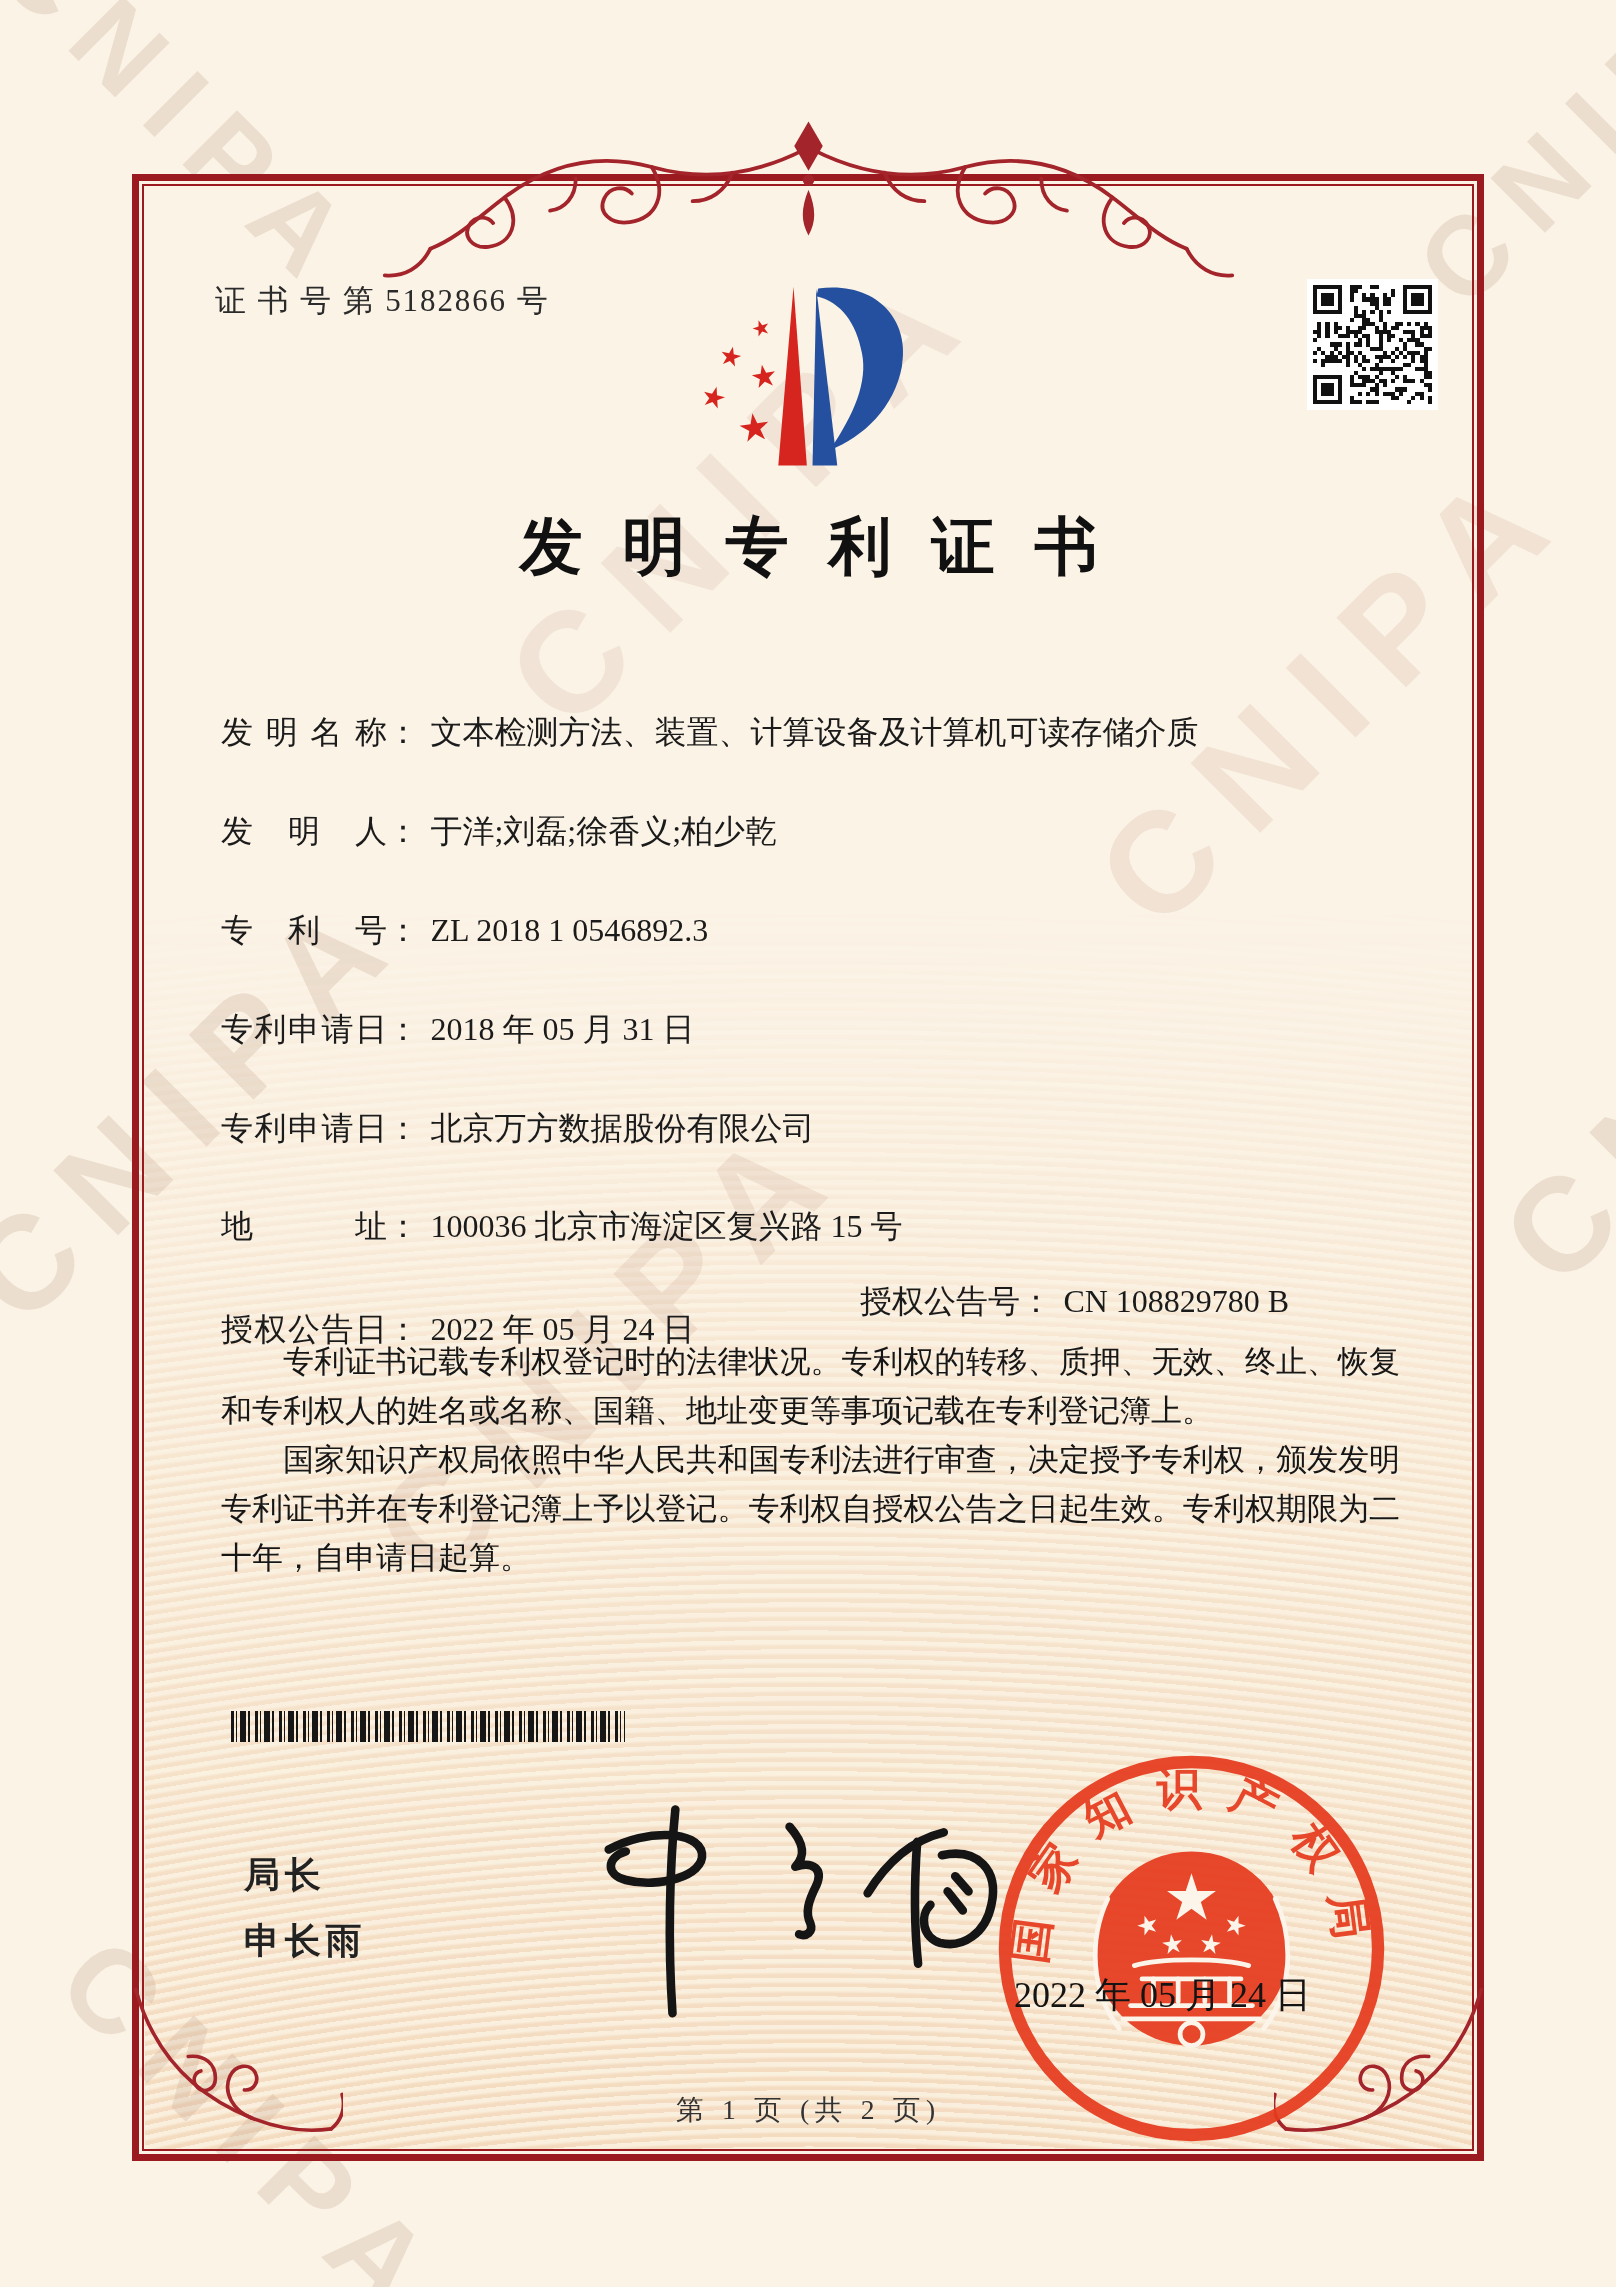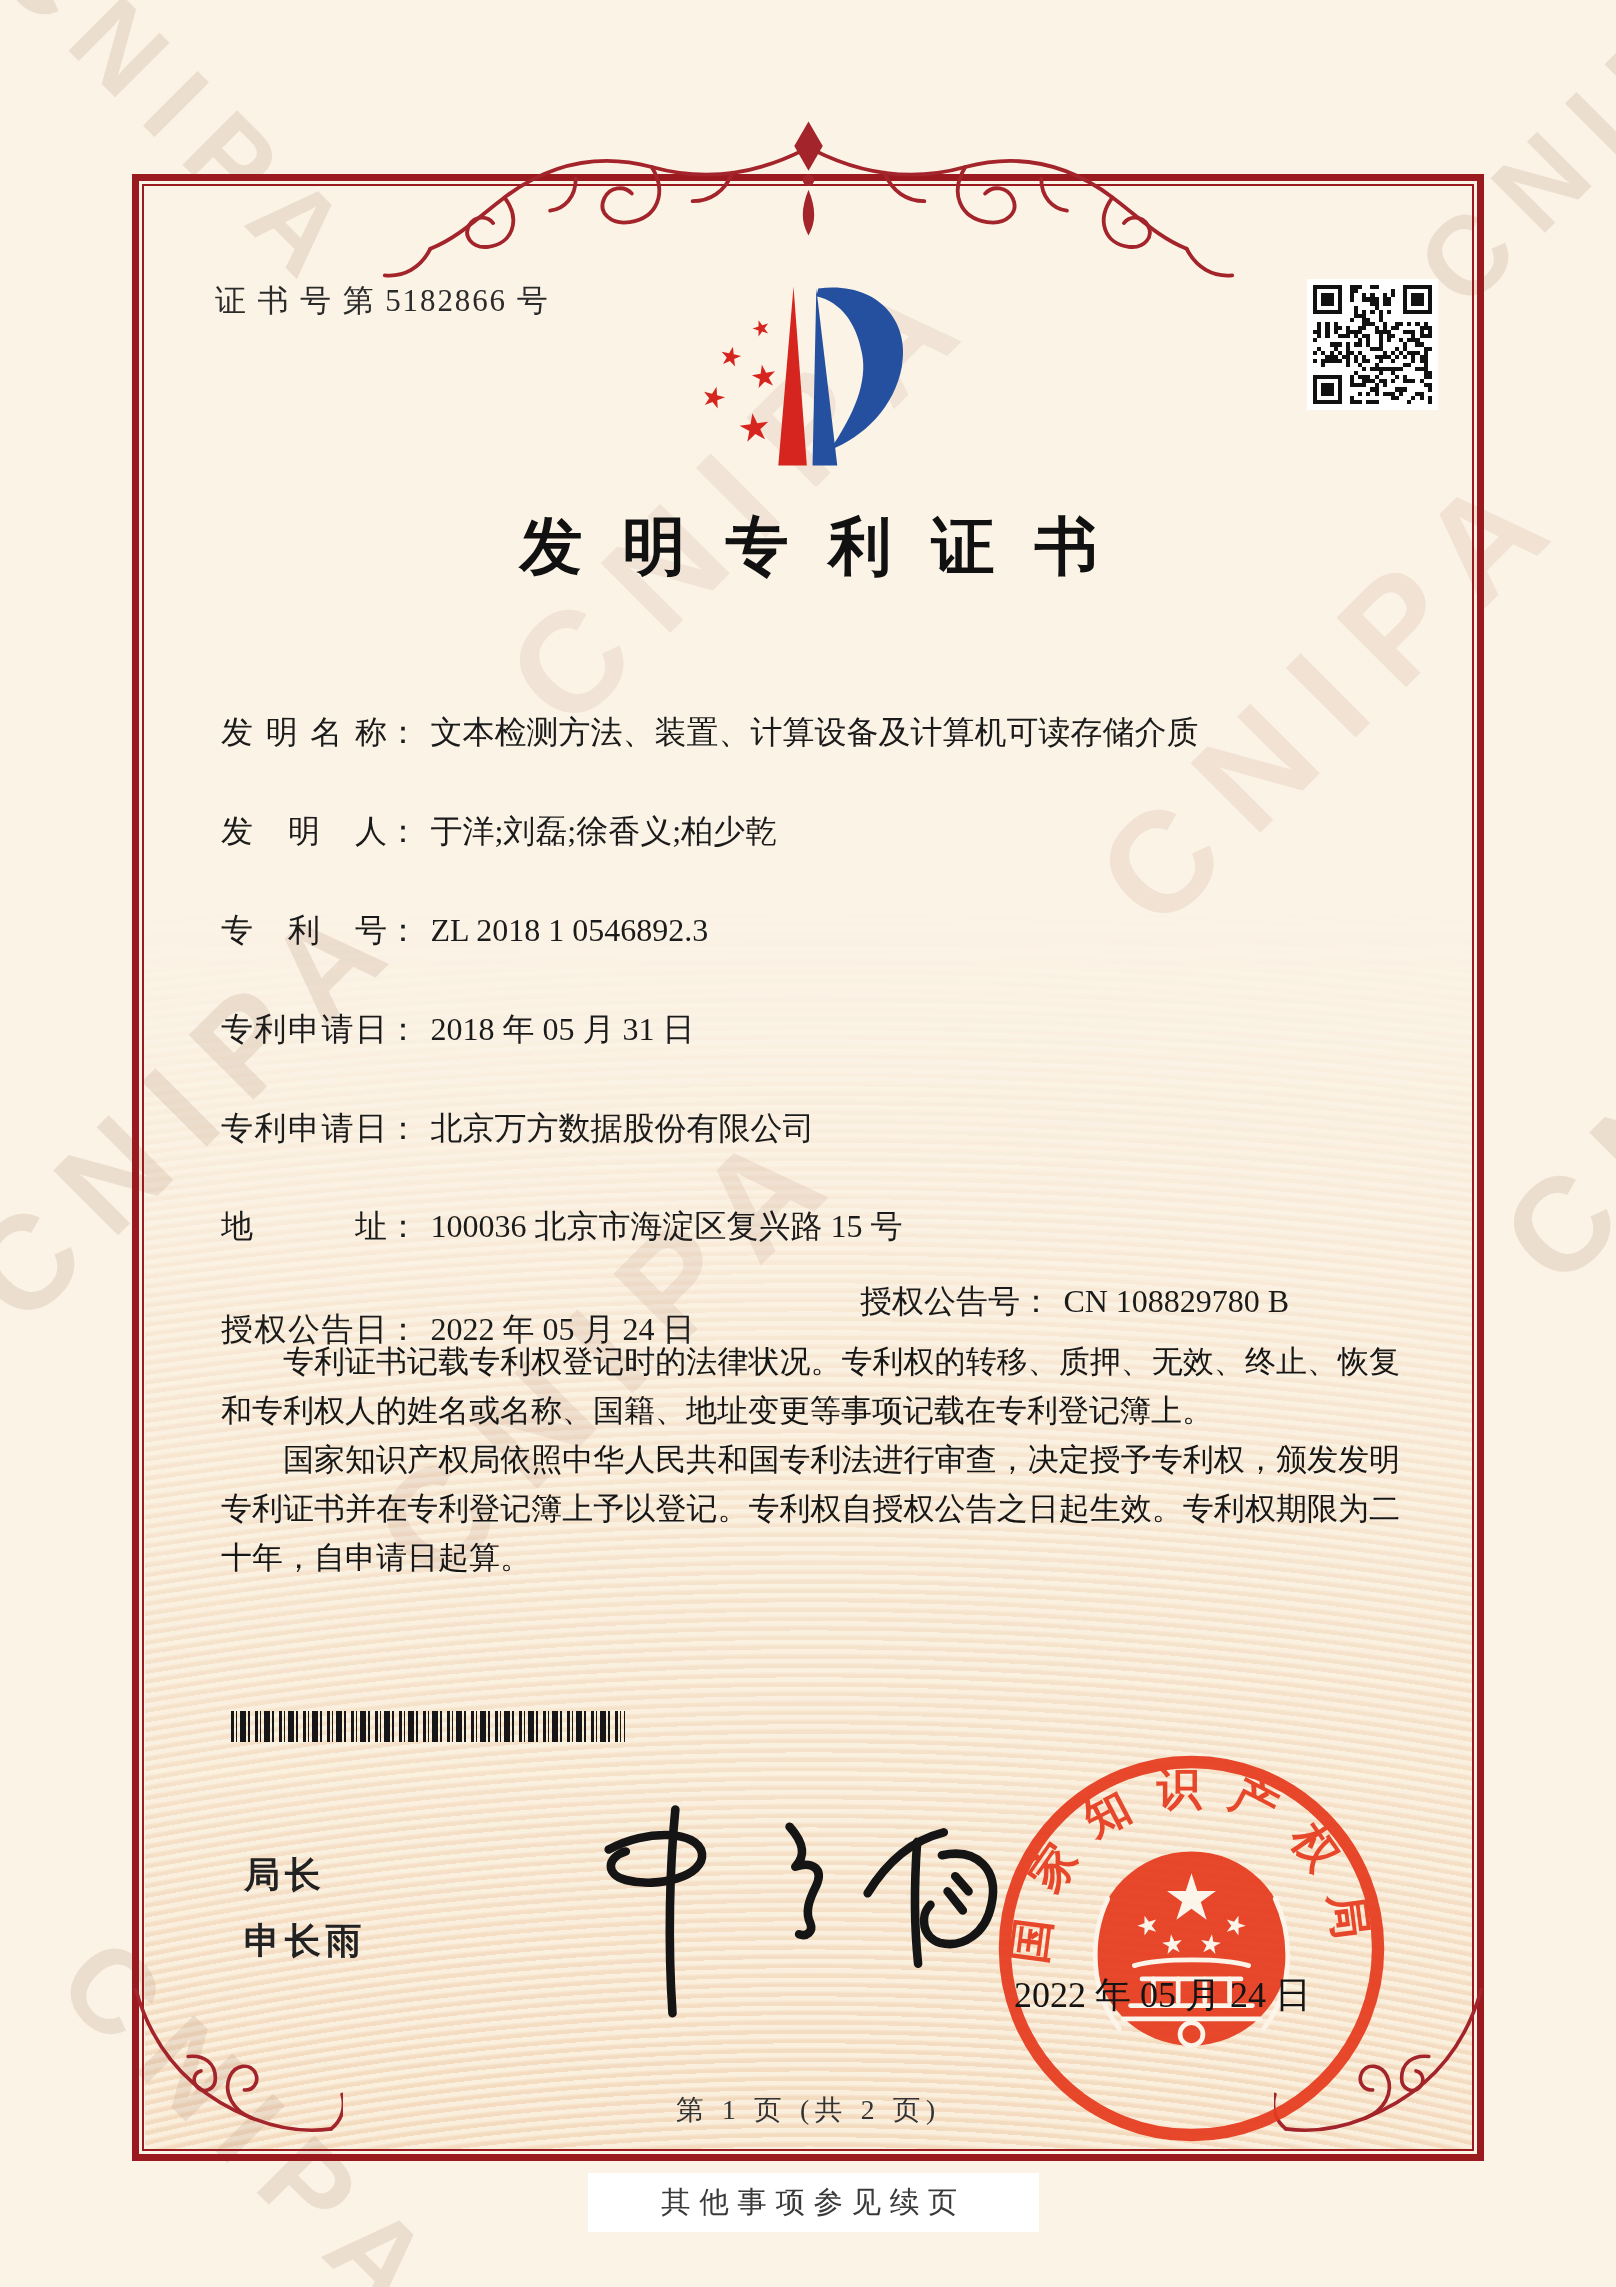--- a/index.html
+++ b/index.html
@@ -484,16 +484,15 @@
           <path d="M88,-52 C108,-10 106,46 76,84"></path>
         </g>
       </g>
     </g>
   </svg>
 
   <div class="seal-date">2022 年 05 月 24 日</div>
 
   <div class="page-footer">第 1 页 (共 2 页)</div>
 
-  <div class="continuation">其他事项参见续页</div>
 
 </div>
 
 
 </body></html>

